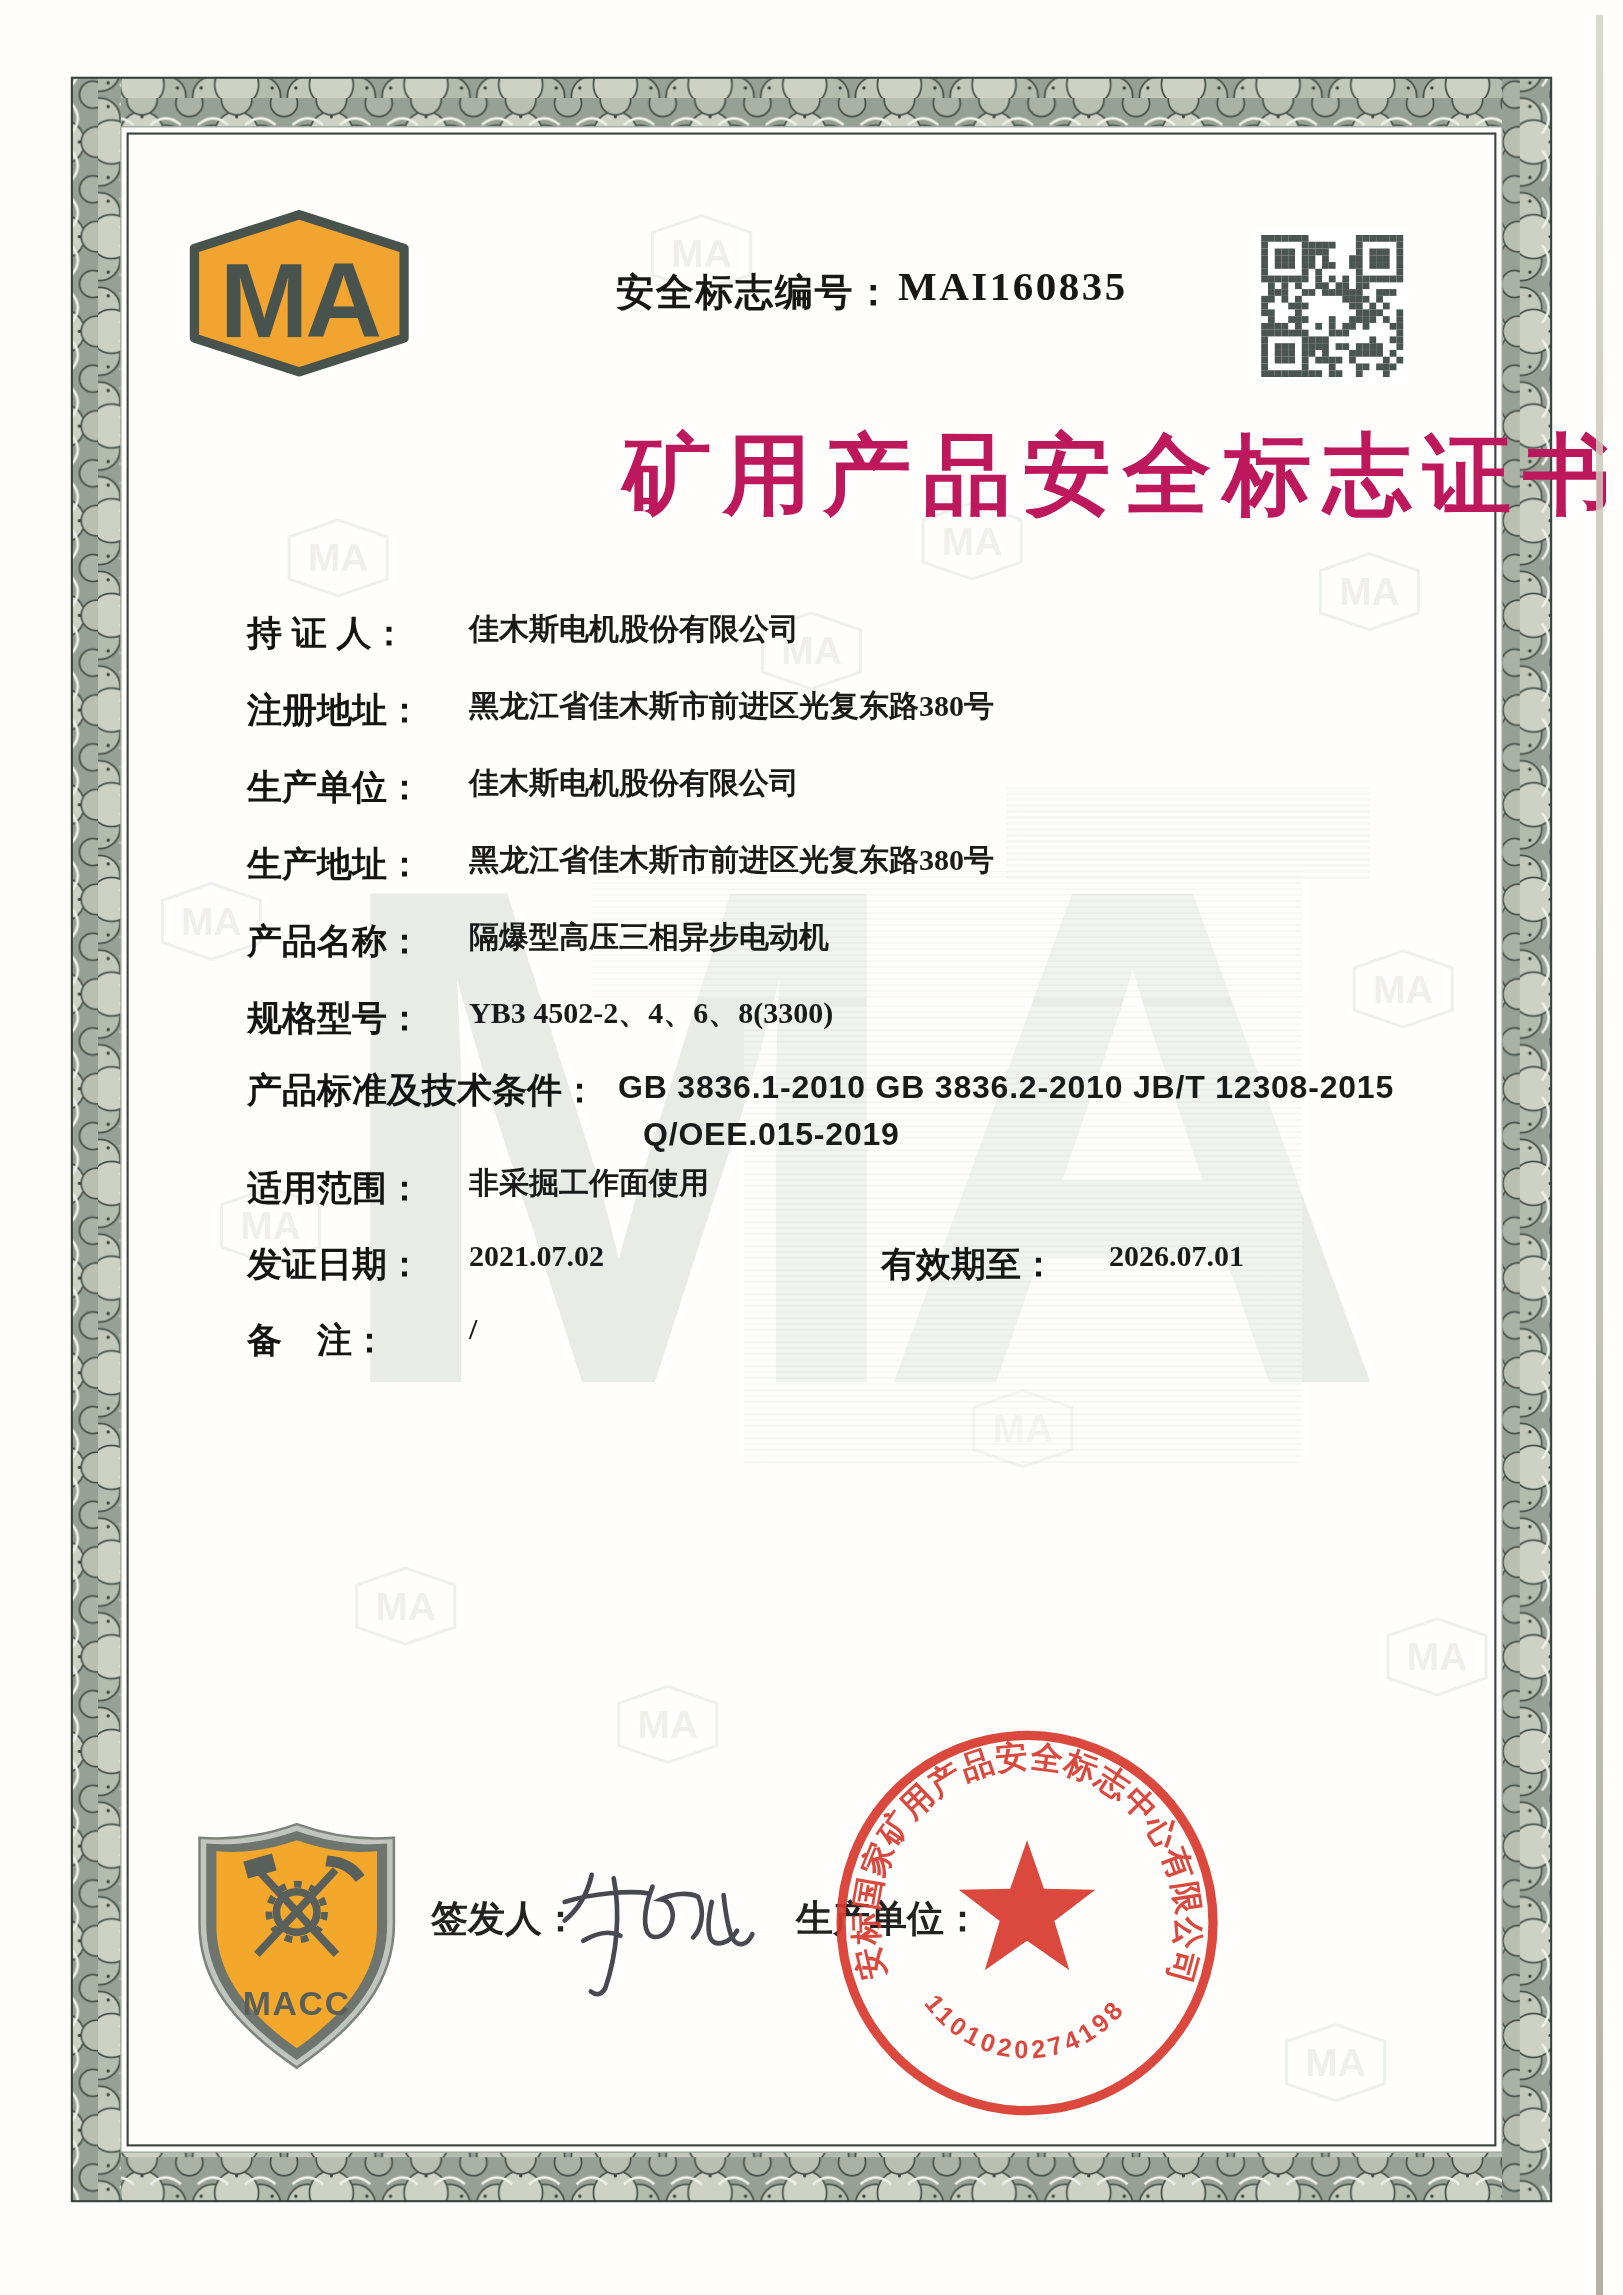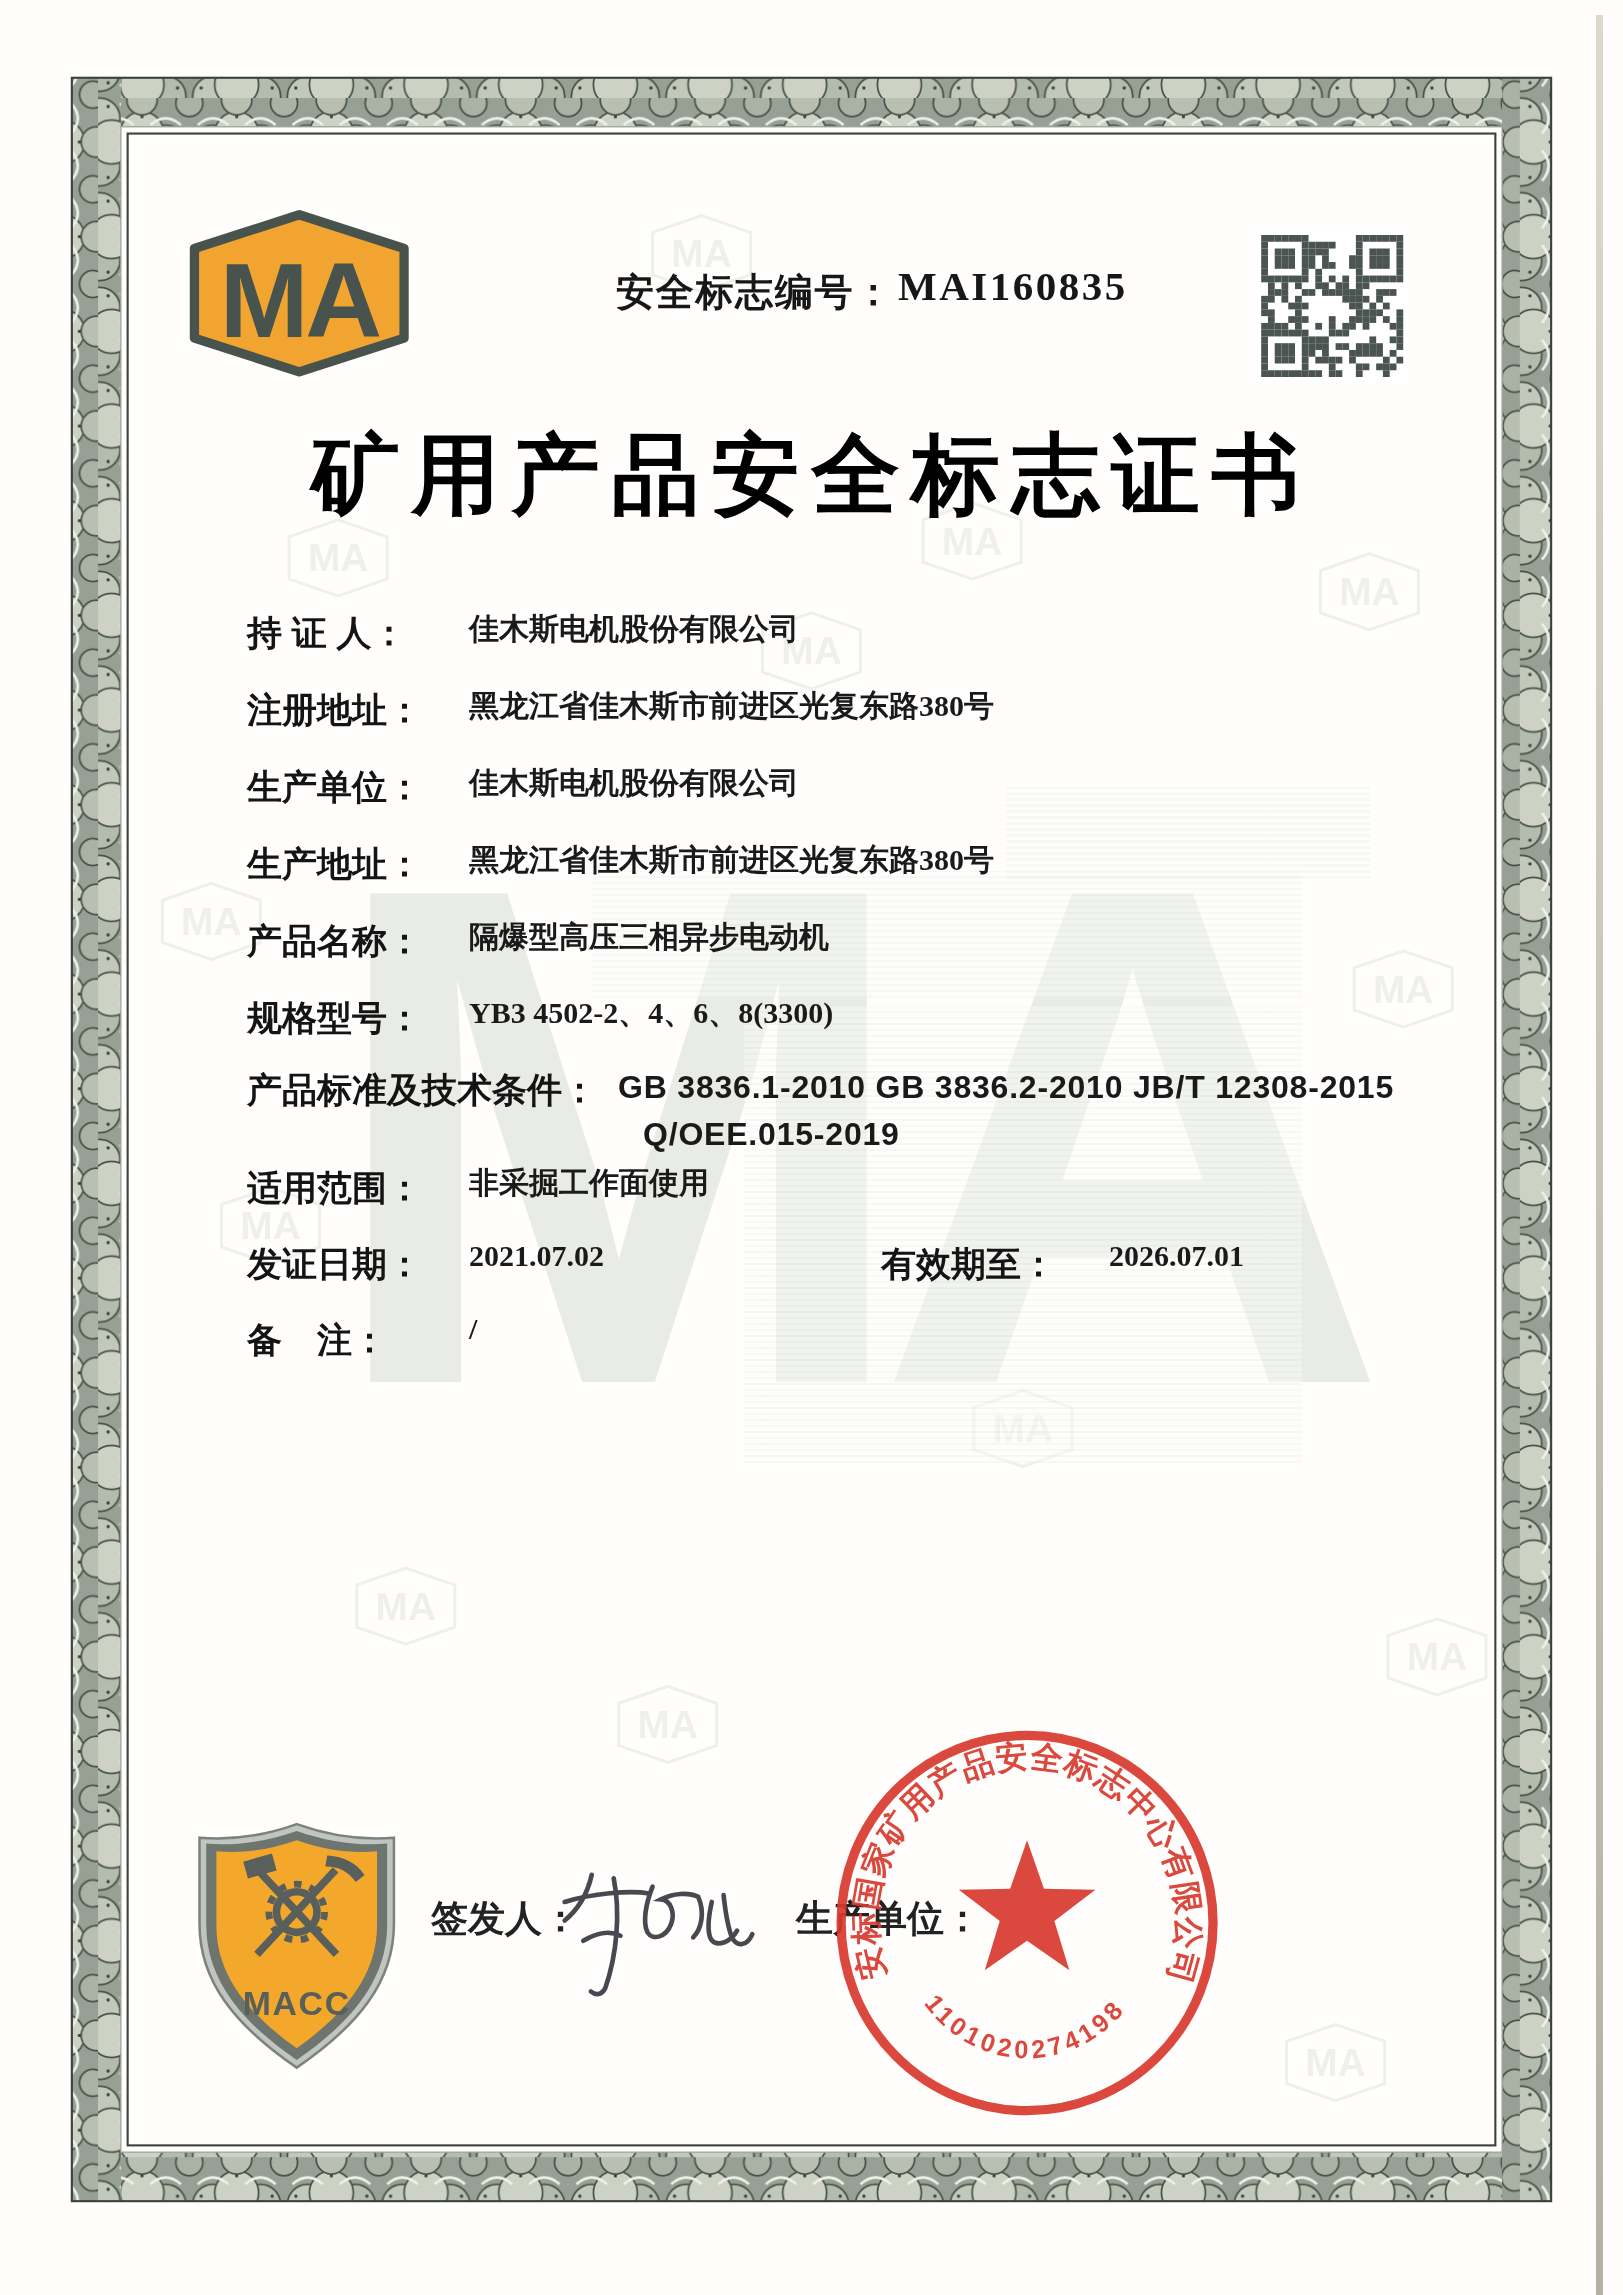--- a/index.html
+++ b/index.html
@@ -6,23 +6,23 @@
   .page{position:relative;width:1623px;height:2295px;background:#fffefd;overflow:hidden;
         font-family:"Liberation Sans",sans-serif;}
   svg.layer{position:absolute;left:0;top:0;pointer-events:none;}
   #bg{z-index:0;}
   #fg{z-index:3;}
   .noise{position:absolute;z-index:1;opacity:.45;
          background:repeating-linear-gradient(0deg,#eef0ec 0 2.5px,#fbfcfa 2.5px 6px);}
   .txt{position:absolute;white-space:nowrap;z-index:2;color:#171717;}
   .hdr-lab{font-size:38px;font-weight:700;letter-spacing:1.7px;}
   .hdr-num{font-family:"Liberation Serif",serif;font-size:41px;font-weight:700;letter-spacing:2.5px;}
-  .title{position:absolute;left:0;top:416px;width:100%;text-align:center;z-index:2;
+  .title{position:absolute;left:0;top:416px;width:100%;text-align:right;z-index:2;
          font-family:"Liberation Serif",serif;font-size:88px;font-weight:700;
-         letter-spacing:12px;color:#000000;}
+         letter-spacing:12px;color:#be185d;}
   .lab{font-size:35px;font-weight:700;color:#141414;}
   .val{font-family:"Liberation Serif",serif;font-size:30px;font-weight:700;color:#1a1a1a;}
   .val-std{font-size:32px;font-weight:700;color:#1a1a1a;letter-spacing:0.8px;}
   .statement{position:absolute;left:245px;top:1510px;width:1172px;z-index:2;
              font-family:"Liberation Serif",serif;font-size:36px;font-weight:600;
              line-height:55px;text-indent:74px;text-align:justify;color:#151515;}
   .sig-lab{font-family:"Liberation Serif",serif;font-size:37px;font-weight:700;color:#222;}
   .edge-shadow{position:absolute;left:1596px;top:15px;width:6.8px;height:2280px;z-index:4;
                background:linear-gradient(180deg,#d6d2c4,#a8a394);opacity:.85;}
 </style>

